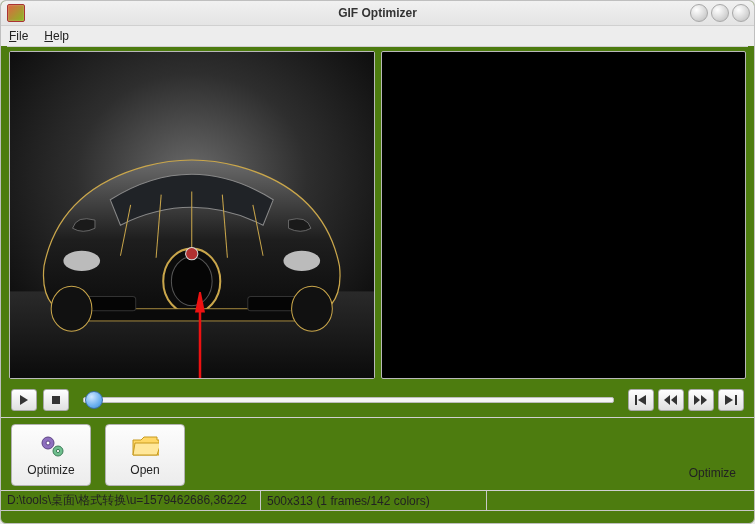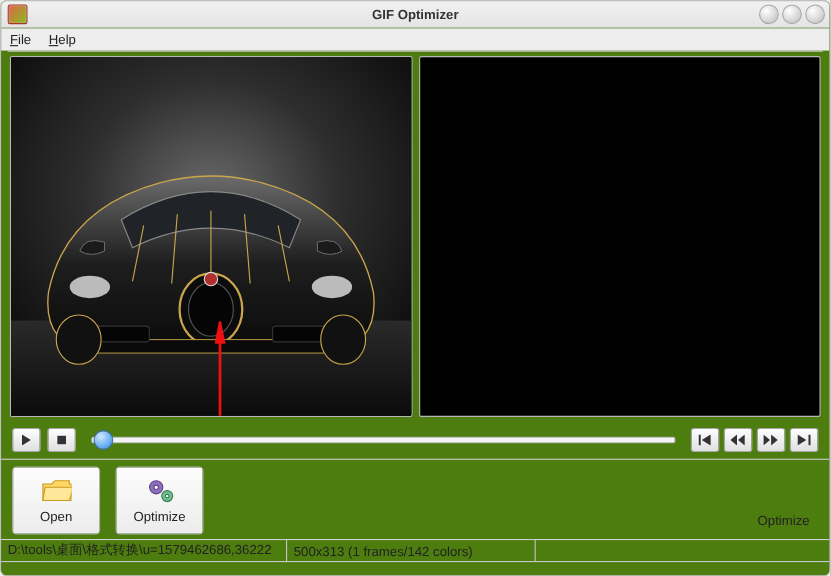--- a/index.html
+++ b/index.html
@@ -335,42 +335,42 @@
             <path d="M0 0 L8 5 L0 10 Z" fill="#333"></path>
             <rect x="10" y="0" width="2" height="10" fill="#333"></rect>
           </svg>
       </div>
     </div>
   </div>
 
   <div class="toolbar">
     <div class="big-btn">
       <div class="ico">
-        <svg width="30" height="24">
-            <path d="M2 6 L10 6 L13 3 L26 3 L26 6 L28 6 L28 21 L2 21 Z" fill="#ffd766" stroke="#c79a1e"></path>
-            <path d="M4 9 L30 9 L26 21 L2 21 Z" fill="#ffe79a" stroke="#c79a1e"></path>
-          </svg>
-      </div>
-      <span>Open</span>
-    </div>
-    <div class="big-btn">
-      <div class="ico">
         <svg width="30" height="26">
           <g fill="#8e6fbf" stroke="#5d4484">
             <circle cx="11" cy="10" r="6"></circle>
               <circle cx="11" cy="10" r="2" fill="#fff"></circle>
           </g>
           <g fill="#6fbf8e" stroke="#3e7d58">
             <circle cx="21" cy="18" r="5"></circle>
               <circle cx="21" cy="18" r="1.6" fill="#fff"></circle>
           </g>
         </svg>
       </div>
       <span>Optimize</span>
     </div>
+    <div class="big-btn">
+      <div class="ico">
+        <svg width="30" height="24">
+            <path d="M2 6 L10 6 L13 3 L26 3 L26 6 L28 6 L28 21 L2 21 Z" fill="#ffd766" stroke="#c79a1e"></path>
+            <path d="M4 9 L30 9 L26 21 L2 21 Z" fill="#ffe79a" stroke="#c79a1e"></path>
+          </svg>
+      </div>
+      <span>Open</span>
+    </div>
     <div class="settings-link">Optimize</div>
   </div>
 
   <div class="statusbar">
     <div class="cell path">D:\tools\桌面\格式转换\u=1579462686,36222</div>
     <div class="cell info">500x313 (1 frames/142 colors)</div>
     <div class="cell empty"></div>
   </div>
 
 </div>

